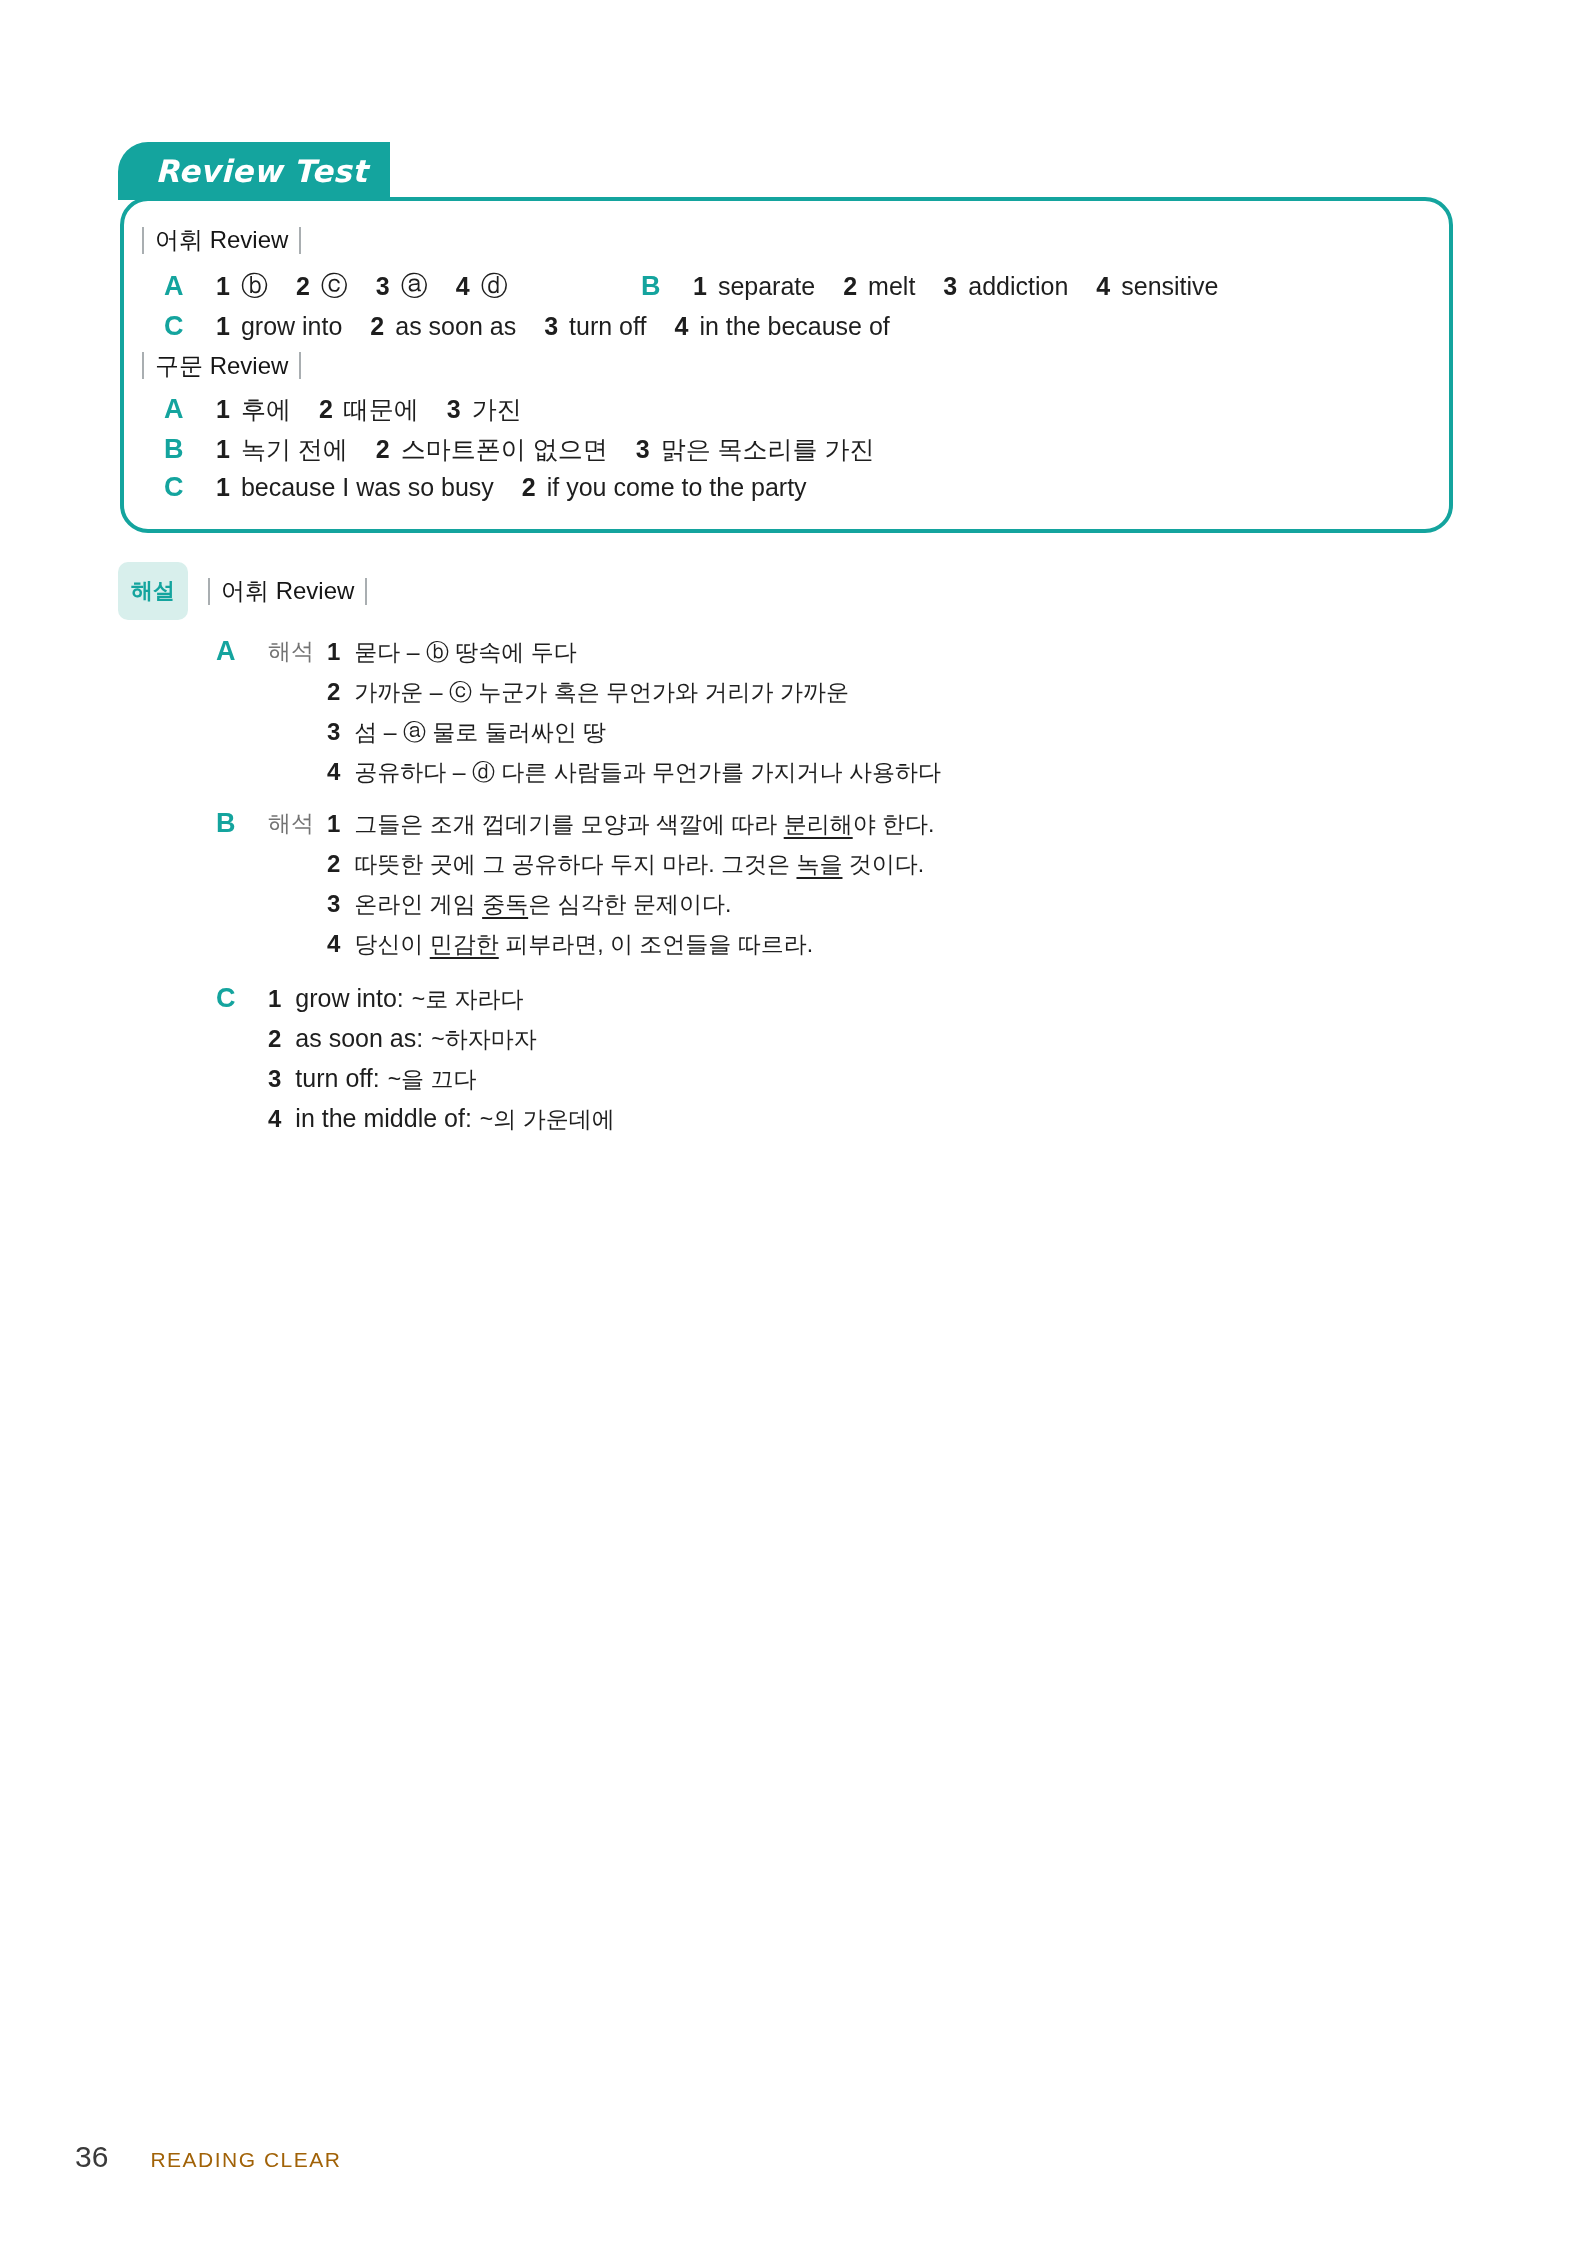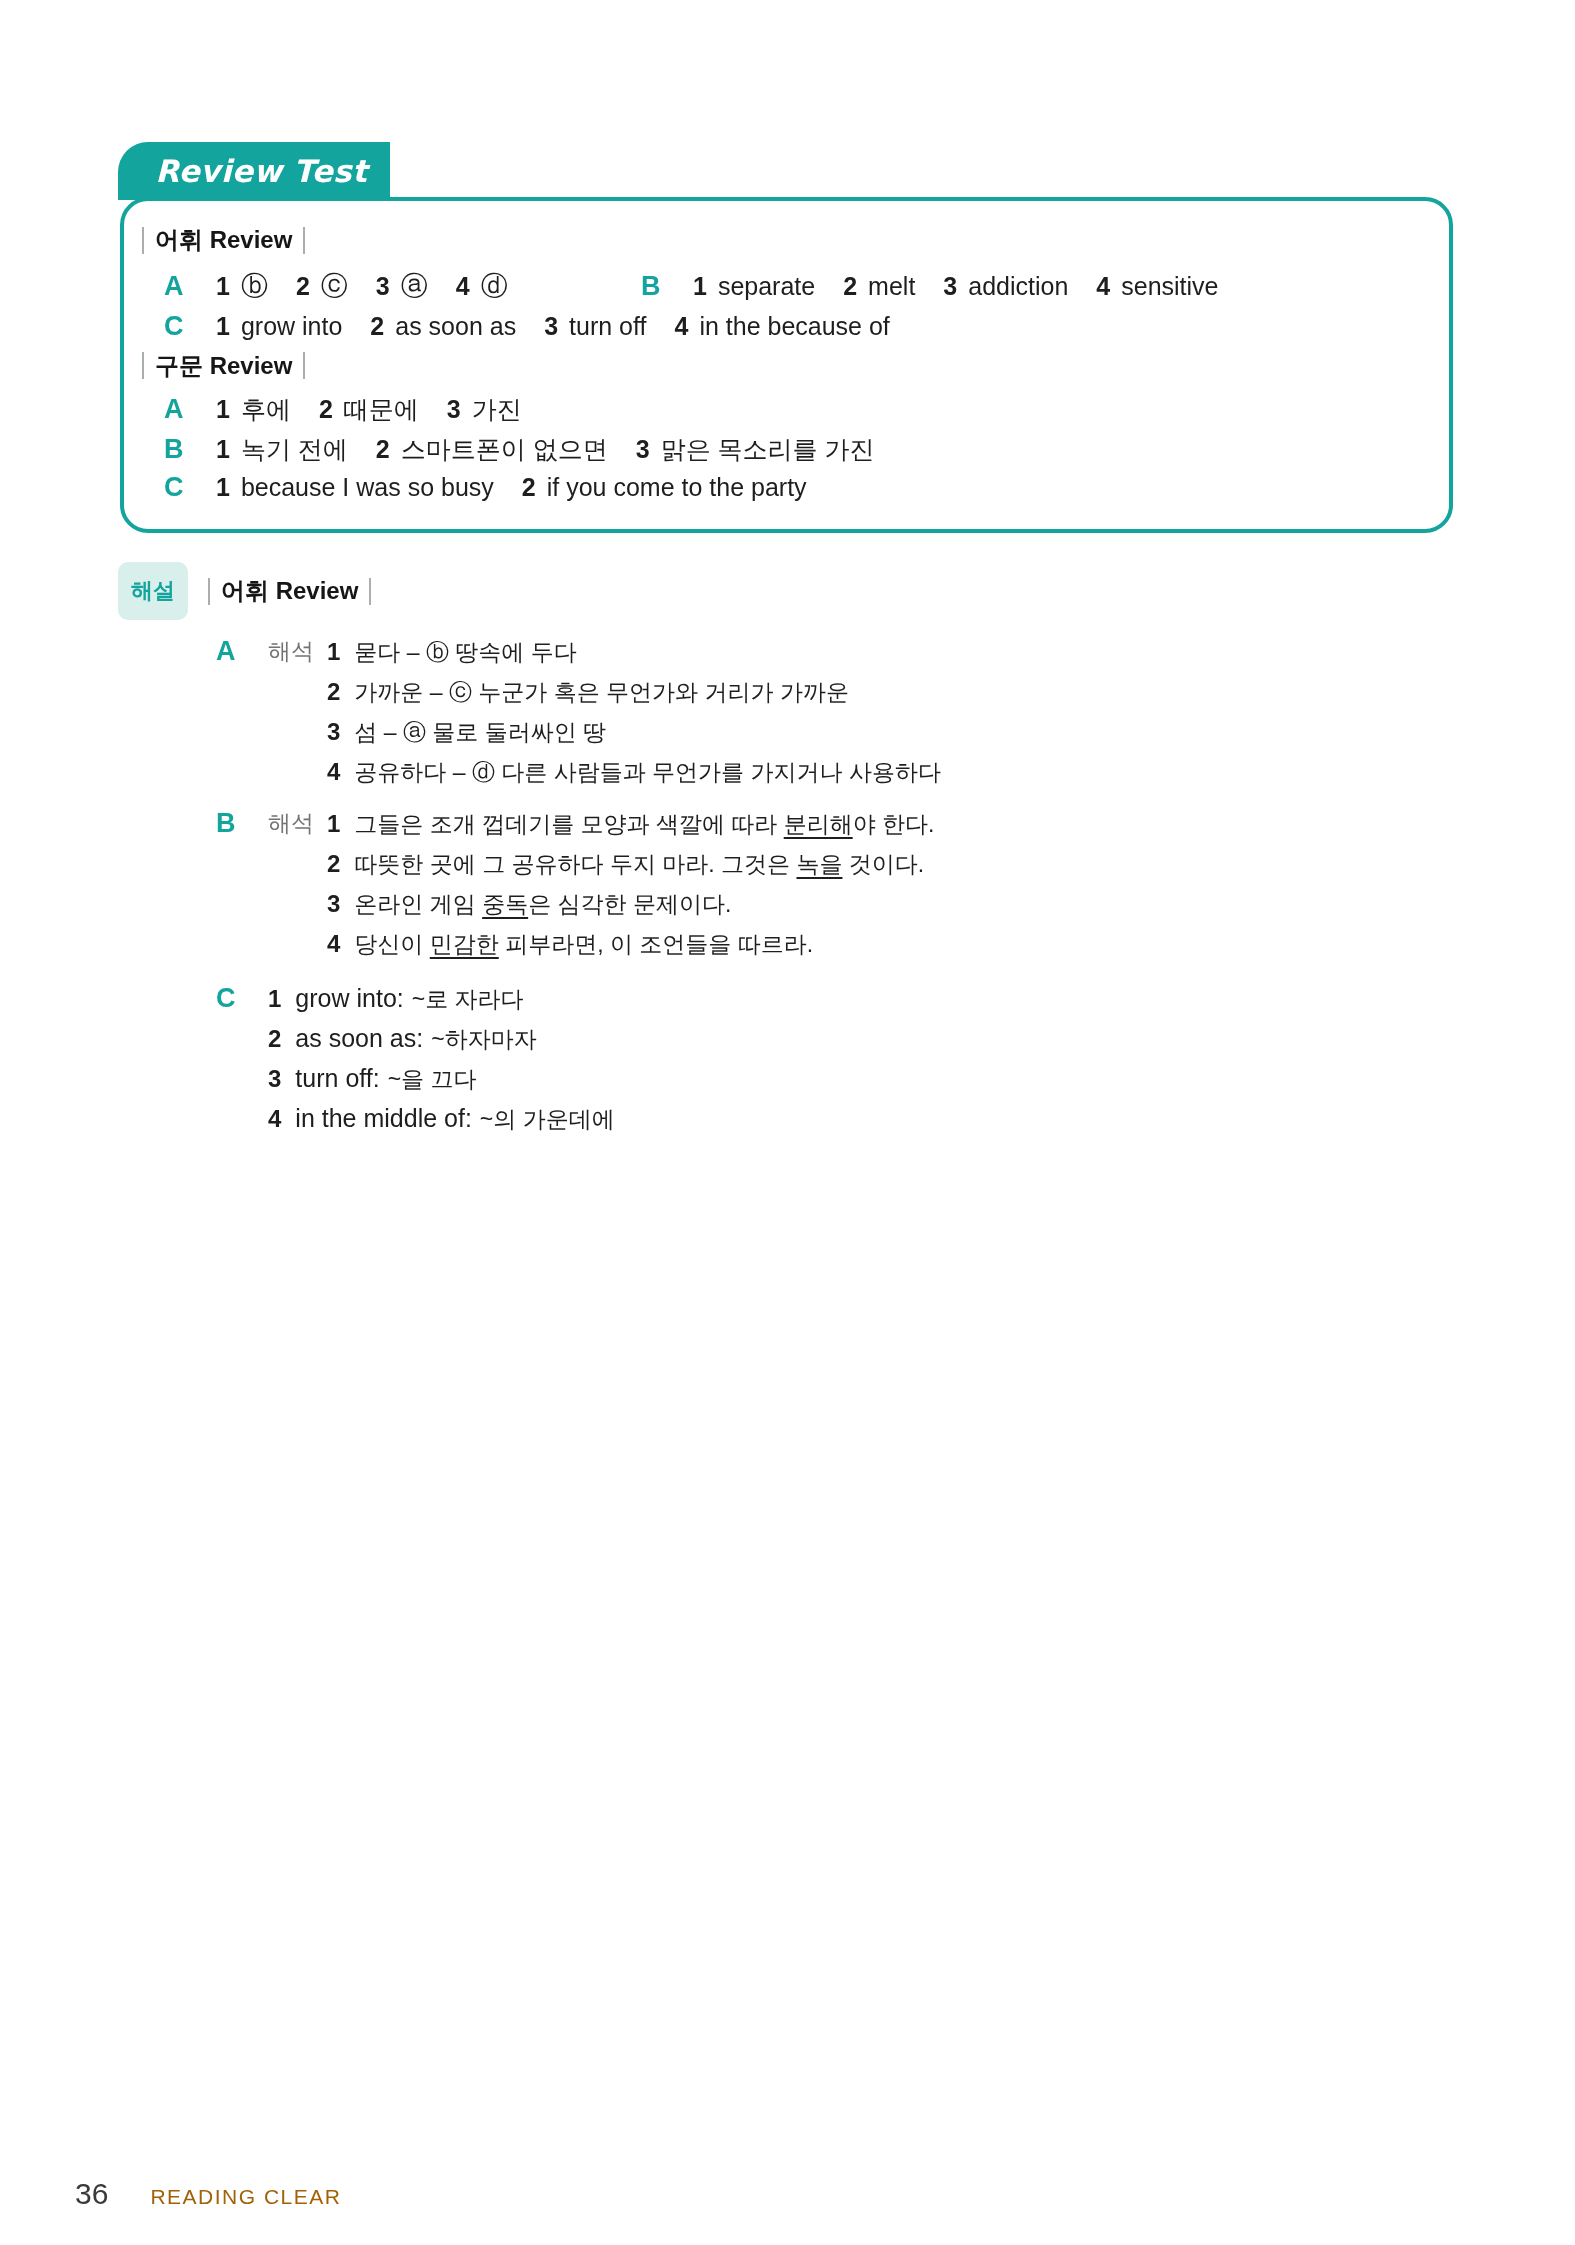--- a/index.html
+++ b/index.html
@@ -20,21 +20,21 @@
     transform:skewX(-3deg);
   }
   
   .answer-box{
     position:absolute;left:120px;top:197px;width:1333px;height:336px;
     border:4px solid #14a49e;border-radius:28px;background:#fff;
     box-sizing:border-box;padding:24px 14px 0 18px;z-index:2;
   }
   .sec-heading{
     display:inline-flex;align-items:center;gap:11px;
-    font-size:24px;font-weight:bold;color:#161616;line-height:30px;
+    font-size:24px;font-weight:normal;color:#161616;line-height:30px;
   }
   .sec-heading .bar{width:2px;height:27px;background:#a9aeb1;}
   .ans-row{
     display:flex;align-items:baseline;padding-left:22px;
     font-size:25px;line-height:32px;white-space:nowrap;
   }
   .row-label{display:inline-block;width:52px;color:#14a49e;font-weight:bold;font-size:27px;flex:none;}
   .grp{display:flex;align-items:baseline;}
   .grp-a{width:477px;flex:none;}
   .ans-item{margin-right:28px;}
@@ -52,21 +52,21 @@
   .exp-block{display:flex;margin-left:98px;align-items:flex-start;}
   .blk-label{width:52px;flex:none;color:#14a49e;font-weight:bold;font-size:27px;line-height:39px;}
   .blk-sub{width:59px;flex:none;color:#737373;font-size:23px;line-height:39px;}
   .blk-items{flex:1;}
   .item-line{font-size:23px;line-height:39px;white-space:nowrap;}
   .item-line .n{font-weight:bold;font-size:24px;margin-right:14px;}
   .item-line .en{font-size:25px;margin-right:8px;}
   .u{text-decoration:underline;text-underline-offset:5px;text-decoration-thickness:1.5px;}
   .mtA{margin-top:12px}.mtB{margin-top:12px}.mtC{margin-top:15px}
   
-  .footer{position:absolute;left:75px;top:2140px;display:flex;align-items:baseline;margin-top:37px;}
+  .footer{position:absolute;left:75px;top:2140px;display:flex;align-items:baseline;}
   .page-num{font-size:30px;color:#3a3a3a;}
   .book-title{font-size:21px;color:#a16207;letter-spacing:1.5px;margin-left:42px;}
 </style>
 </head>
 <body>
 
 <div class="review-tab">
   <span class="title">Review Test</span>
 </div>
 

